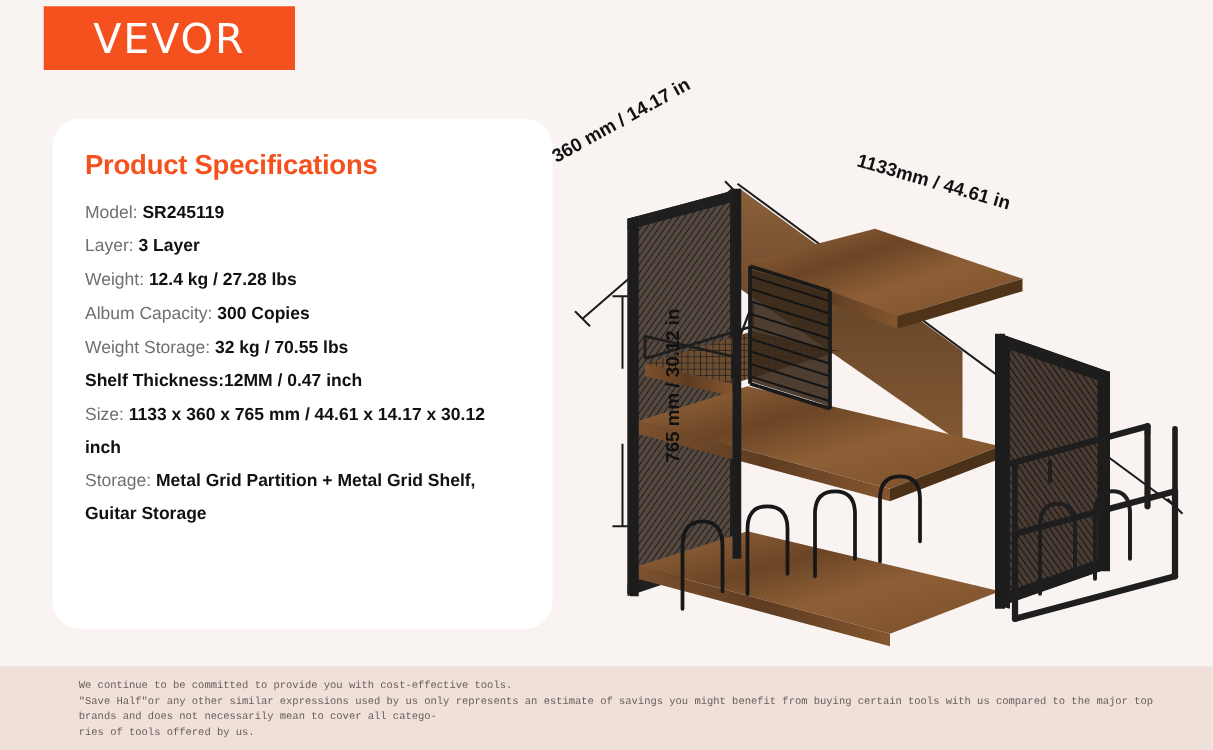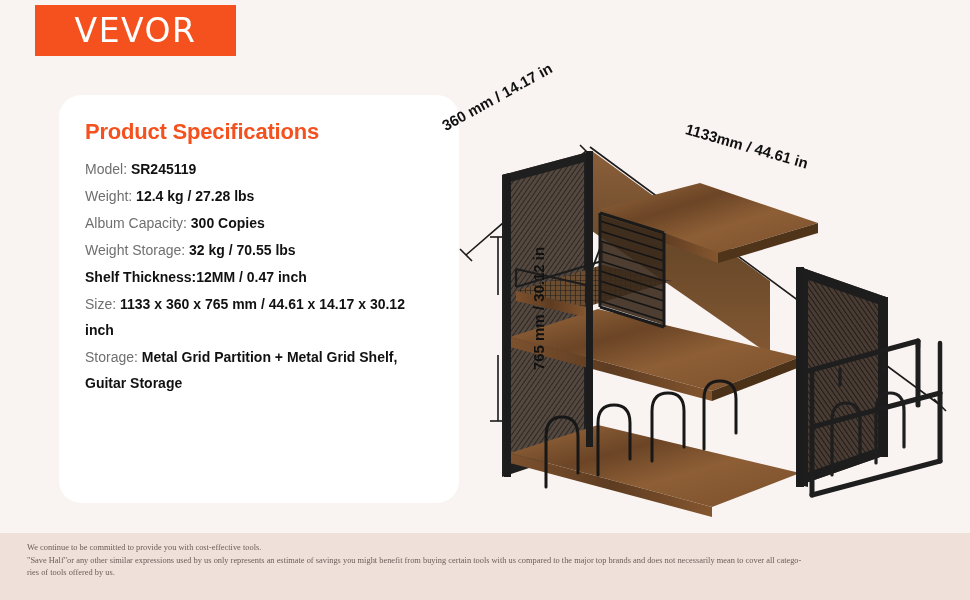--- a/index.html
+++ b/index.html
@@ -39,21 +39,20 @@
   }
 
   
   .spec-card {
     position: absolute;
     left: 42px; top: 95px;
     width: 400px; height: 408px;
     background: #ffffff;
     border-radius: 22px;
     padding: 24px 22px 0 26px;
-    margin-left: 17px;
   }
   .spec-title {
     color: #f4511e;
     font-size: 22px;
     font-weight: bold;
     letter-spacing: -0.2px;
     margin-bottom: 11px;
   }
   .spec-list { list-style: none; }
   .spec-row {
@@ -104,36 +103,38 @@
     position: absolute;
     left: 0; bottom: 0;
     width: 970px; height: 67px;
     background: #efe0da;
     padding: 9px 22px 0 27px;
   }
   .footer-line {
     font-size: 8.4px;
     line-height: 12.6px;
     color: #6b5d58;
-    font-family: Liberation Serif, serif;
+    font-family: Liberation Mono, monospace;
+    margin-left: 36px;
   }
 </style>
 </head>
 <body>
 
 <div id="page">
 
   <div class="logo-box">
     <span class="logo-text">VEVOR</span>
   </div>
 
   <div class="spec-card">
     <div class="spec-title">Product Specifications</div>
     <ul class="spec-list" id="spec-list">
         <li class="spec-row"><span class="spec-label">Model:</span> <span class="spec-value">SR245119</span></li>
+        <li class="spec-row"><span class="spec-label">Layer:</span> <span class="spec-value">3 Layer</span></li>
         <li class="spec-row"><span class="spec-label">Weight:</span> <span class="spec-value">12.4 kg / 27.28 lbs</span></li>
         <li class="spec-row"><span class="spec-label">Album Capacity:</span> <span class="spec-value">300 Copies</span></li>
         <li class="spec-row"><span class="spec-label">Weight Storage:</span> <span class="spec-value">32 kg / 70.55 lbs</span></li>
         <li class="spec-row all-bold"><span class="spec-label">Shelf  Thickness:12MM / 0.47  inch</span></li>
         <li class="spec-row"><span class="spec-label">Size:</span> <span class="spec-value">1133 x 360 x 765 mm / 44.61  x 14.17 x 30.12  inch</span></li>
         <li class="spec-row"><span class="spec-label">Storage:</span> <span class="spec-value">Metal Grid Partition + Metal Grid Shelf, Guitar Storage</span></li>
       </ul>
   </div>
 
   <div class="product-area">

